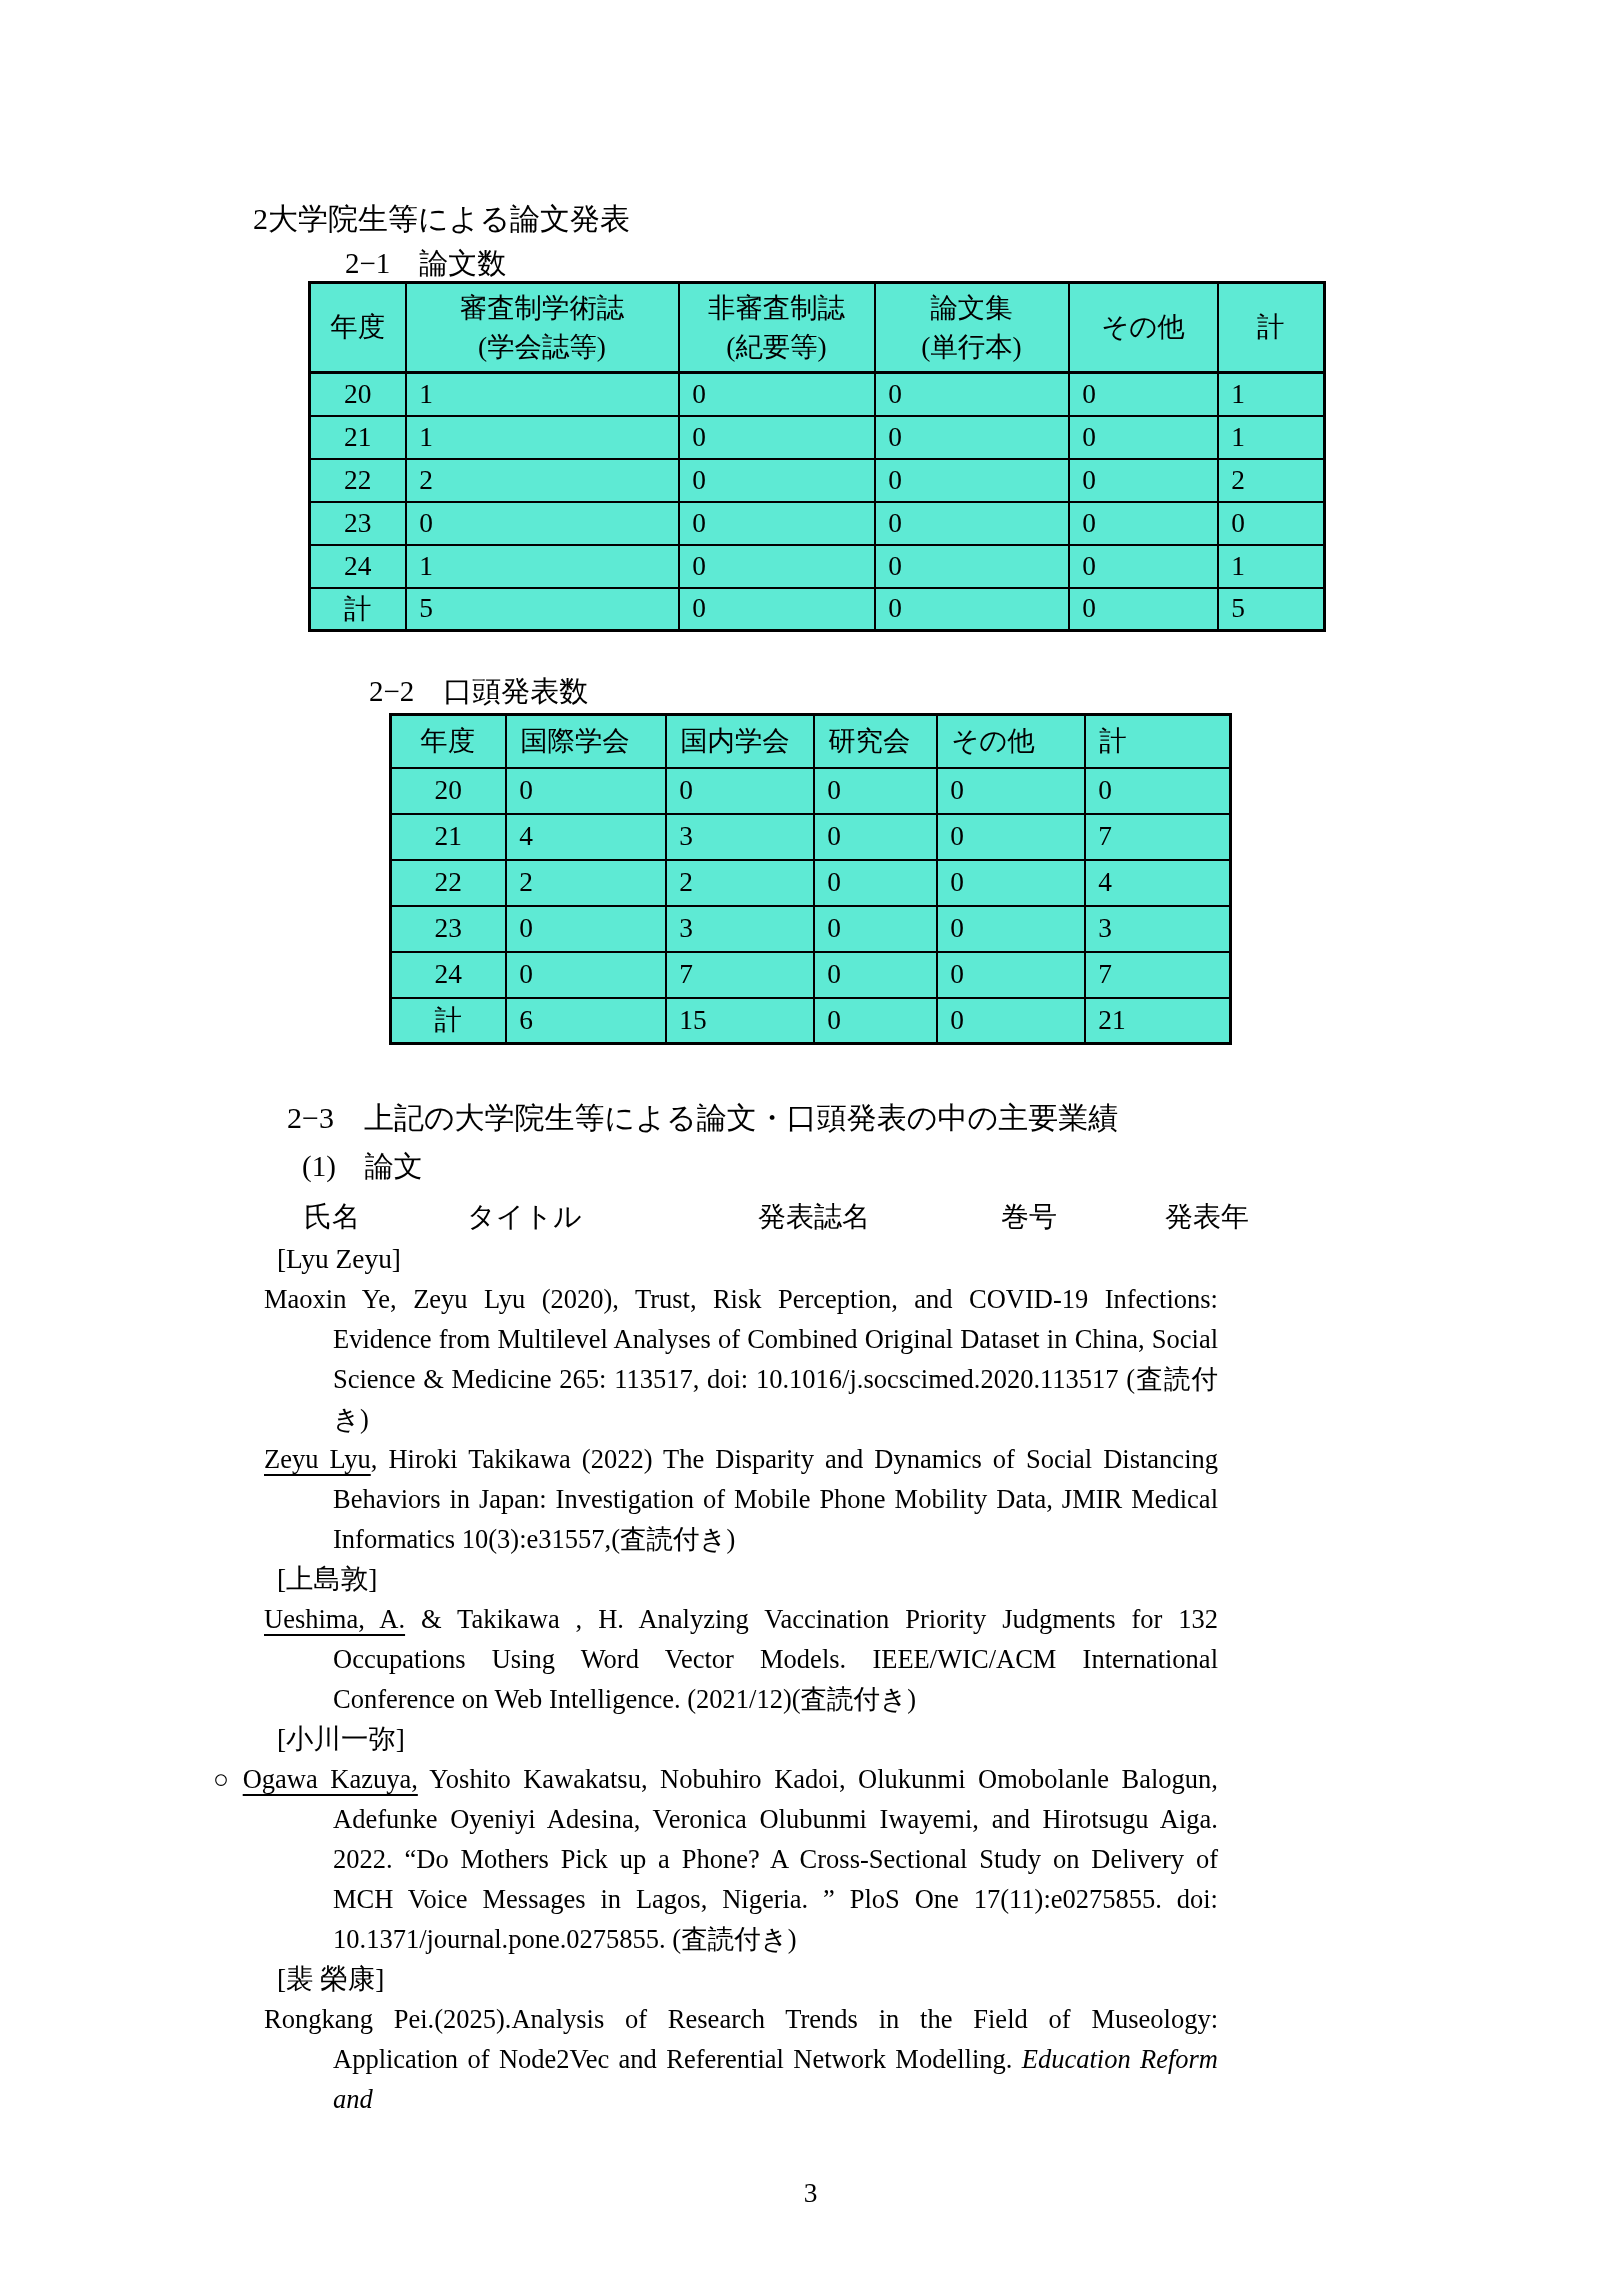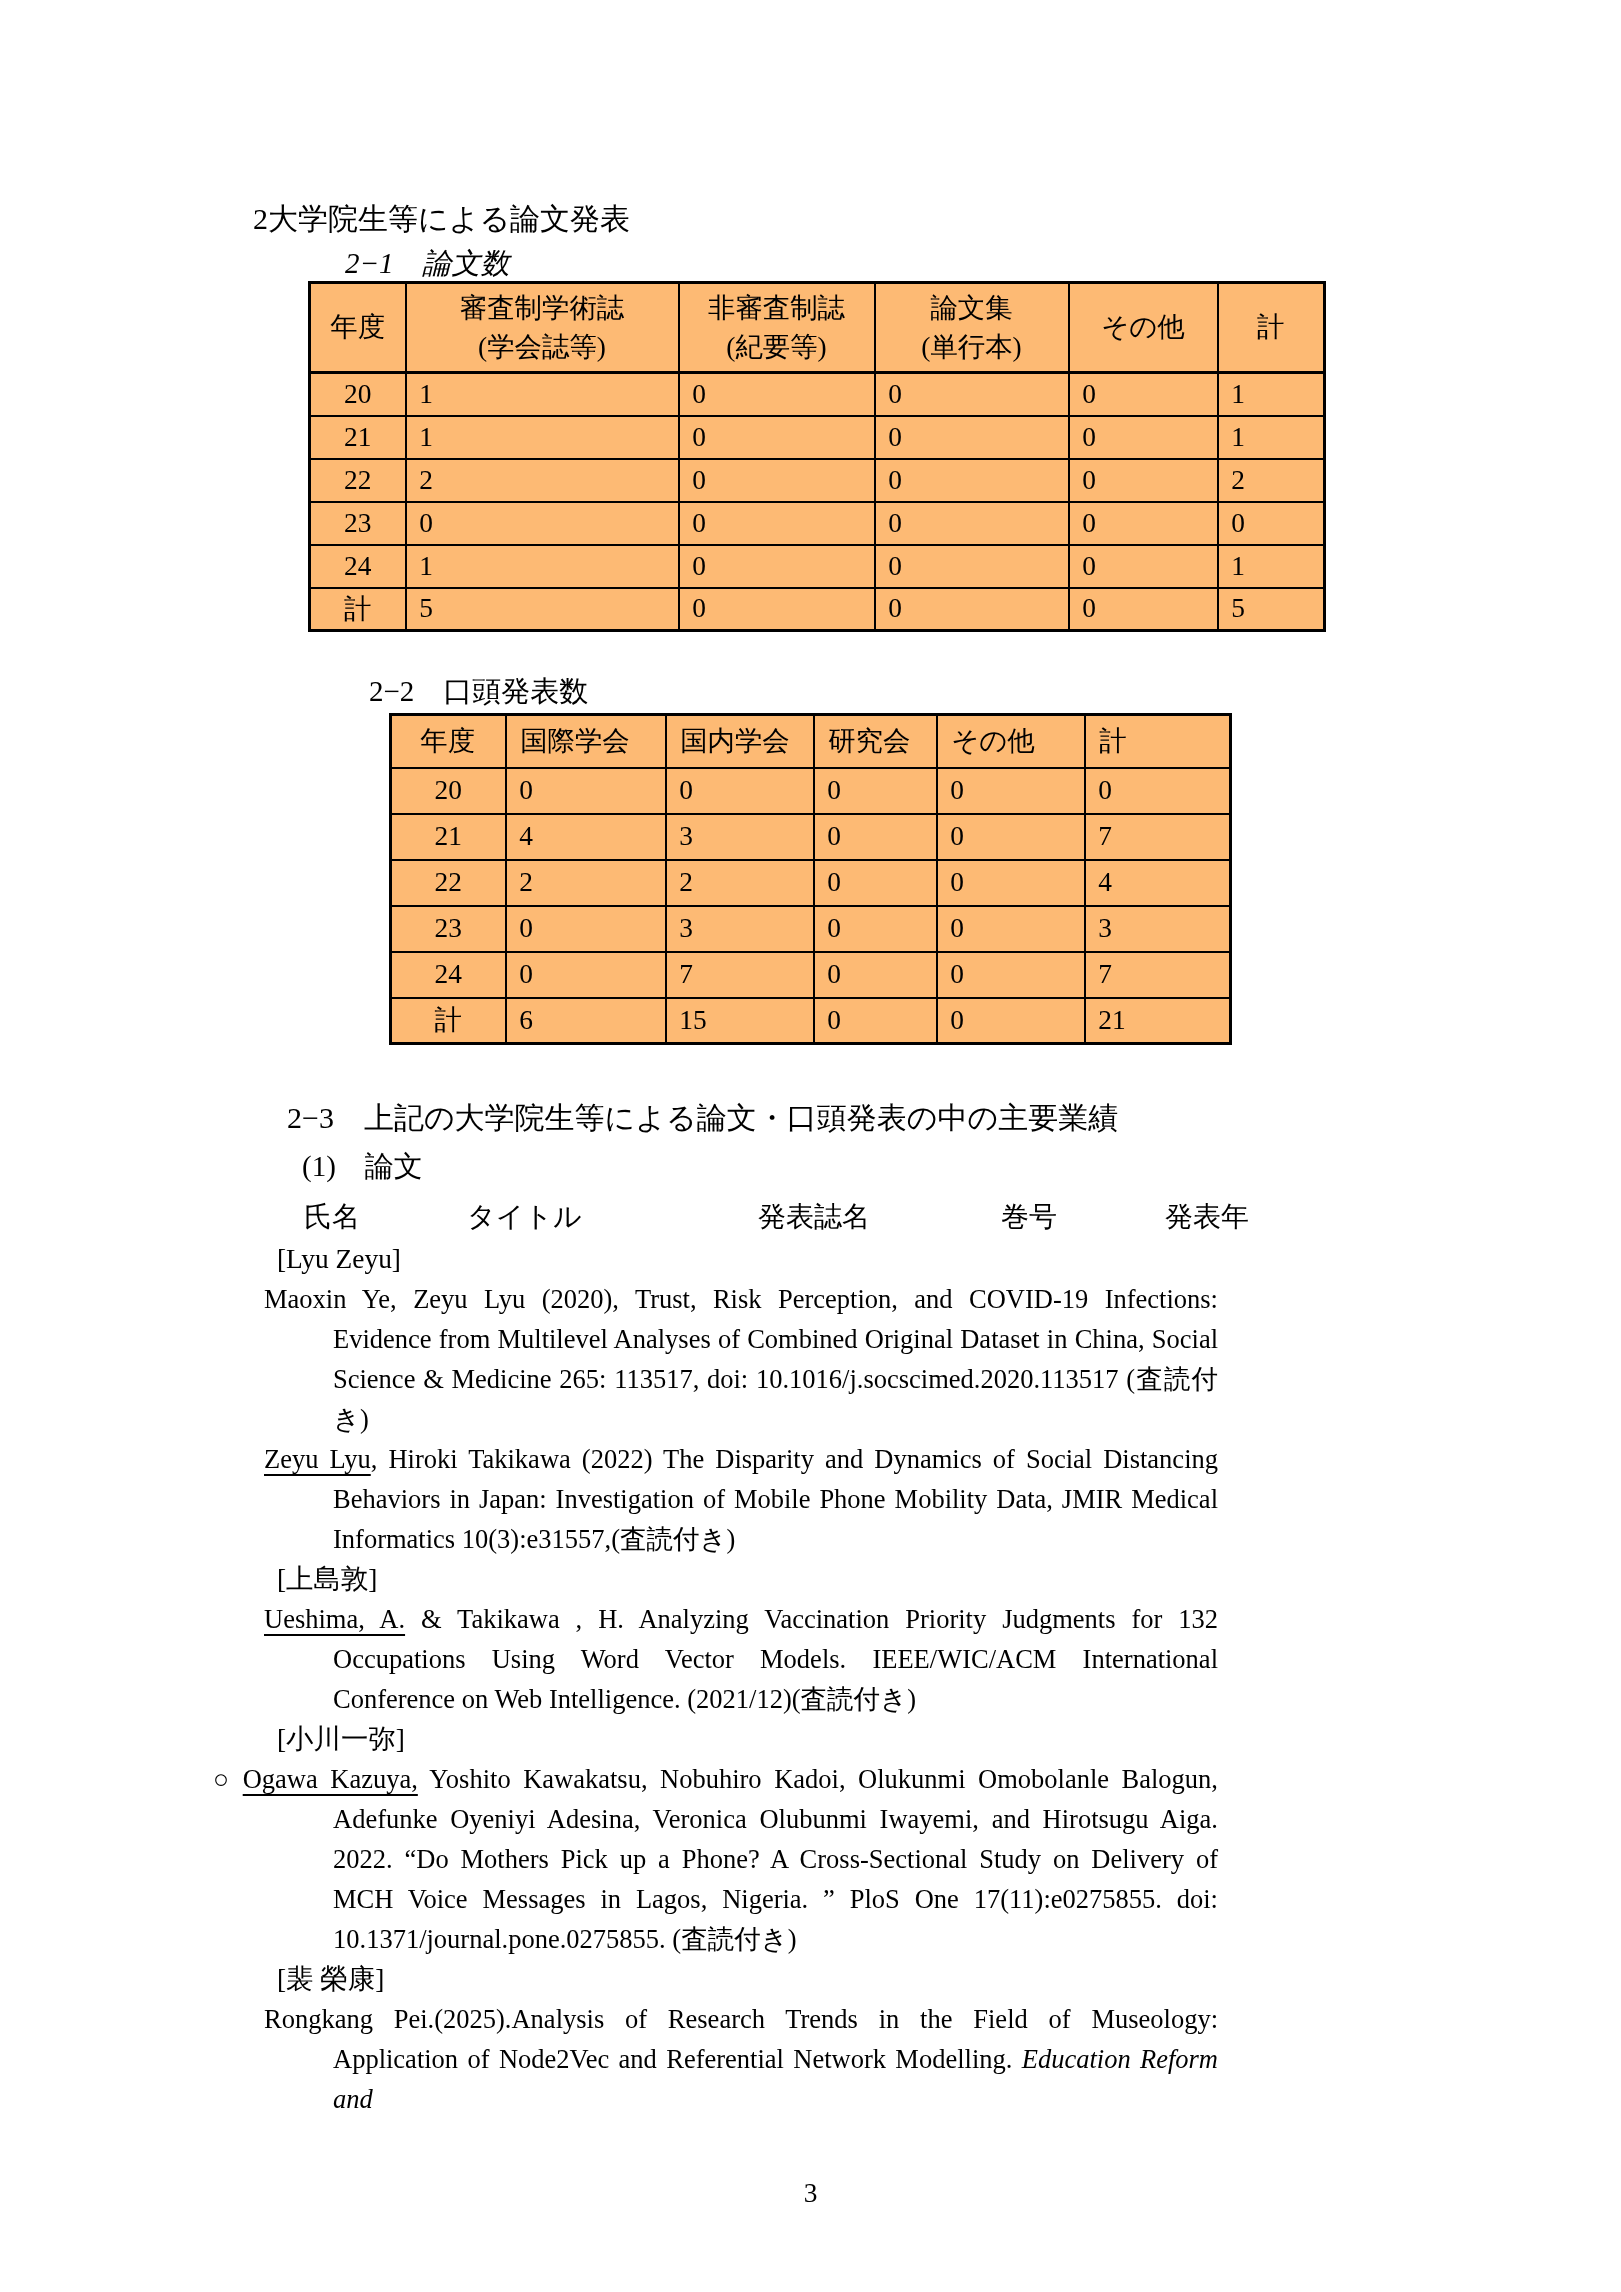--- a/index.html
+++ b/index.html
@@ -5,27 +5,27 @@
   html,body{margin:0;padding:0;background:#ffffff;}
   body{
     width:1621px;height:2293px;position:relative;
     font-family:"Liberation Serif","DejaVu Serif",serif;
     color:#000;
   }
   .abs{position:absolute;}
 
   
   .main-title{left:253px;top:199px;font-size:30px;}
-  .tbl-title-1{left:345px;top:244px;font-size:29px;font-style:italic;}
+  .tbl-title-1{left:345px;top:244px;font-size:29px;}
   .tbl-title-2{left:345px;top:672px;font-size:29px;margin-left:24px;}
   .pubs-heading{left:287px;top:1098px;font-size:30px;}
   .pubs-subheading{left:302px;top:1147px;font-size:29px;}
 
   
-  table{border-collapse:collapse;table-layout:fixed;background:#fdba74;}
+  table{border-collapse:collapse;table-layout:fixed;background:#5eead4;}
   th,td{font-weight:normal;font-size:27.4px;vertical-align:middle;overflow:hidden;}
   .doc-table{border:3.9px solid #000;}
   .doc-table th,.doc-table td{border:2px solid #000;}
 
   .t1{left:308px;top:281px;width:1015px;}
   .t1 tr.hdr{height:90px;}
   .t1 tr.hdr th{border-bottom:3.9px solid #000;text-align:center;}
   .t1 tr.data{height:43px;}
   .t2{left:389px;top:713px;width:839px;}
   .t2 tr.hdr{height:53px;}

